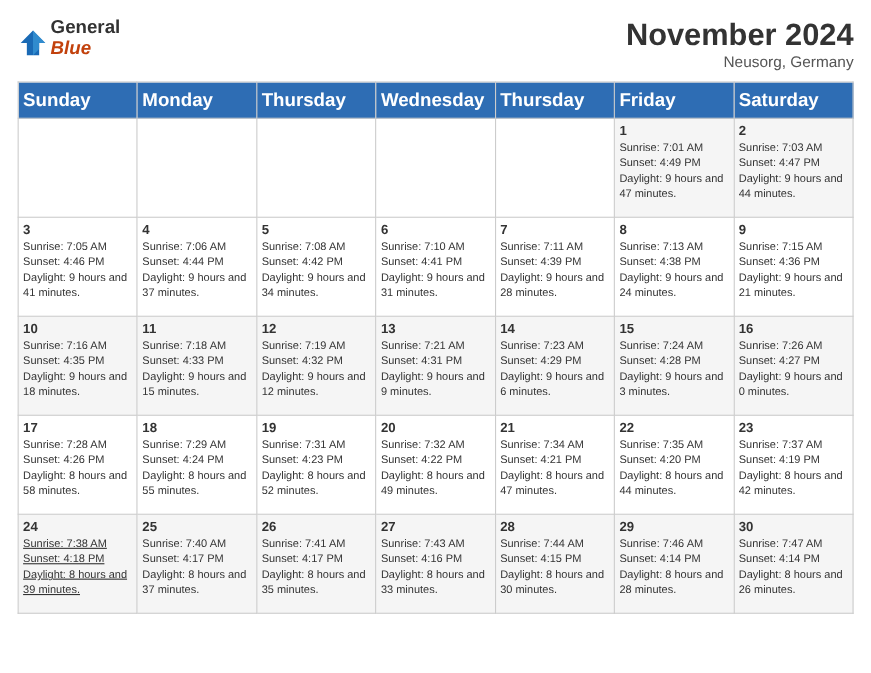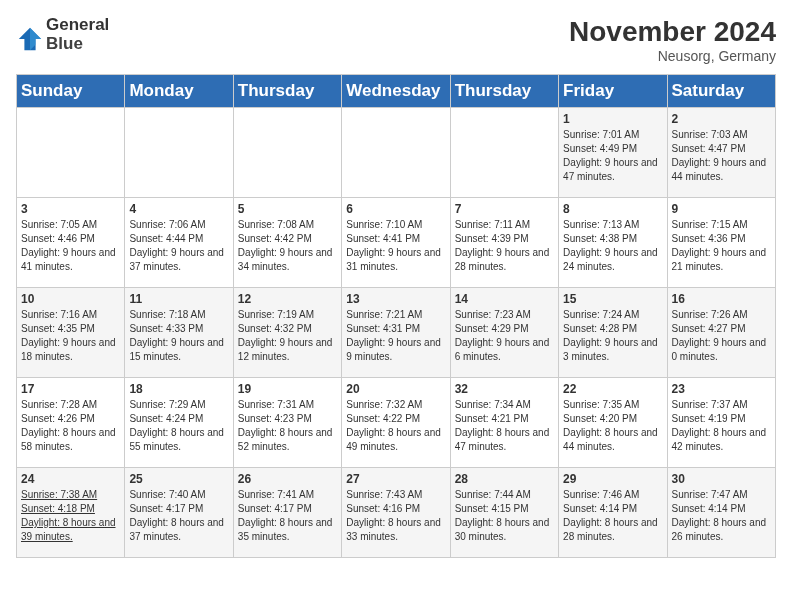--- a/index.html
+++ b/index.html
@@ -86,21 +86,21 @@
 
 <div class="header">
   <div class="logo">
     <svg class="logo-icon" viewBox="0 0 40 40">
       <polygon points="20,4 36,20 28,20 28,36 12,36 12,20 4,20" fill="#1a6ab5"></polygon>
       <polygon points="20,4 36,20 28,20 28,28 20,36" fill="#3a9ad9" opacity="0.7"></polygon>
     </svg>
     <div>
       <div style="font-size:17px;font-weight:bold;color:#333;line-height:1.1;">
         <span style="color:#333;">General</span><br>
-        <span style="color:#404040;">Blue</span>
+        <span style="color:#c2410c;font-style:italic;">Blue</span>
       </div>
     </div>
   </div>
   <div class="title-block">
     <div class="month-title">November 2024</div>
     <div class="location">Neusorg, Germany</div>
   </div>
 </div>
 
 <table>
@@ -242,21 +242,21 @@
 Sunset: 4:23 PM
 Daylight: 8 hours and 52 minutes.</div>
         </td>
         <td>
           <span class="day-number">20</span>
           <div class="day-info" style="white-space: pre-line;">Sunrise: 7:32 AM
 Sunset: 4:22 PM
 Daylight: 8 hours and 49 minutes.</div>
         </td>
         <td>
-          <span class="day-number">32</span>
+          <span class="day-number">21</span>
           <div class="day-info" style="white-space: pre-line;">Sunrise: 7:34 AM
 Sunset: 4:21 PM
 Daylight: 8 hours and 47 minutes.</div>
         </td>
         <td>
           <span class="day-number">22</span>
           <div class="day-info" style="white-space: pre-line;">Sunrise: 7:35 AM
 Sunset: 4:20 PM
 Daylight: 8 hours and 44 minutes.</div>
         </td>

